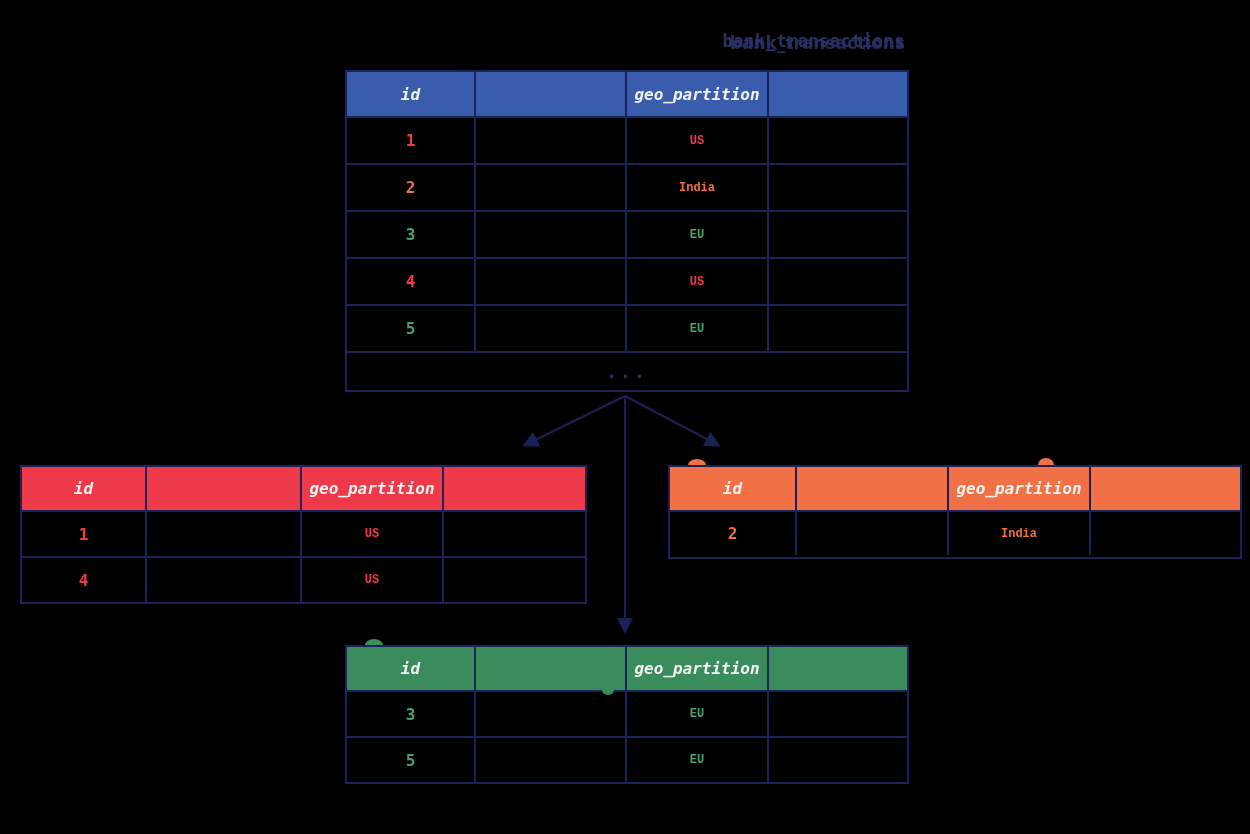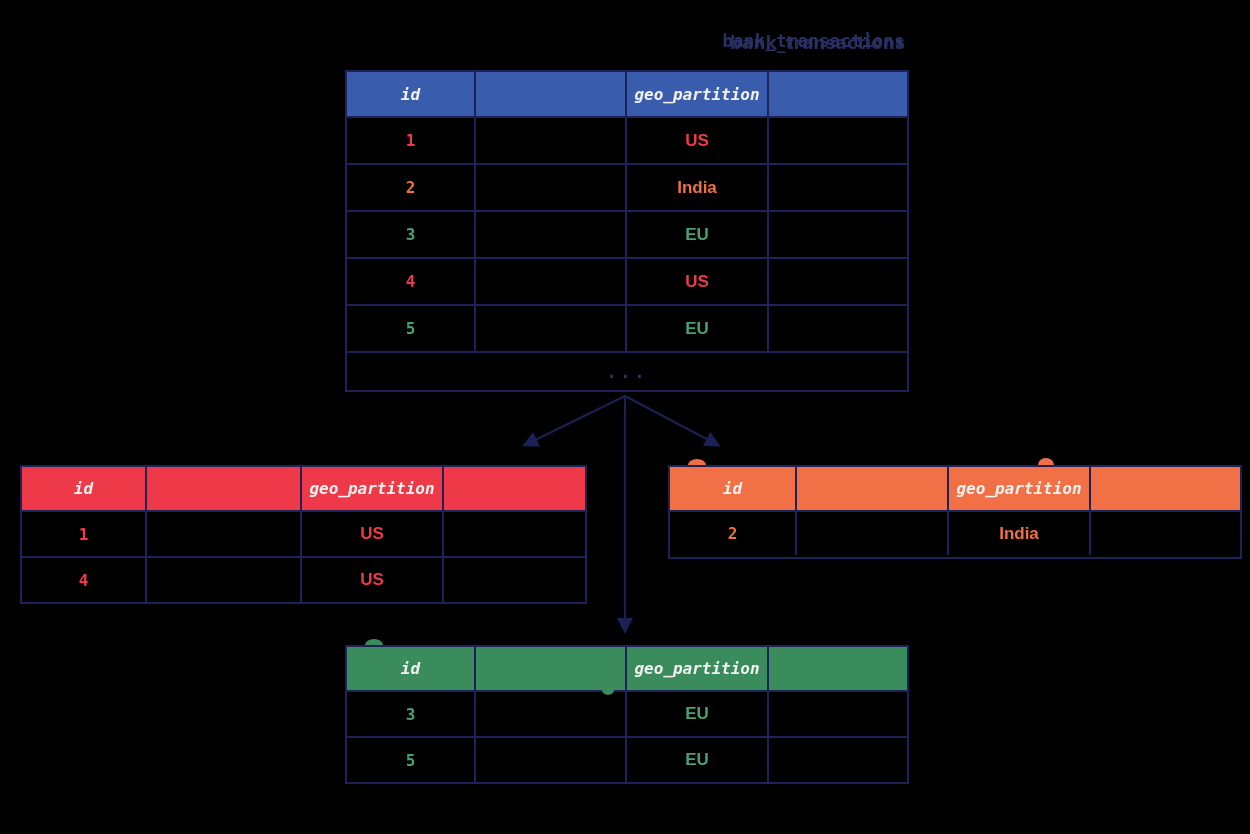--- a/index.html
+++ b/index.html
@@ -29,21 +29,21 @@
   .tbl{position:absolute;border:2px solid var(--navy);display:flex;flex-direction:column;background:#000;}
   .row{display:grid;border-bottom:2px solid var(--navy);flex:0 0 auto;}
   .row:last-child{border-bottom:none;}
   .cell{
     display:flex;align-items:center;justify-content:center;
     border-right:2px solid var(--navy);
     font-weight:bold;font-size:16px;white-space:nowrap;overflow:hidden;
   }
   .cell.c3{border-right:none;}
   .row.header .cell{color:var(--hdrtext);font-style:italic;}
-  .row:not(.header) .cell.c2{font-family:Liberation Sans, sans-serif;font-size:17px;}
+  .row:not(.header) .cell.c2{font-family:Liberation Mono, monospace;font-size:12px;}
   .row.ellipsis-row{grid-template-columns:1fr !important;flex:1 1 auto;}
   .row.ellipsis-row .cell{border-right:none;color:var(--title);font-size:18px;letter-spacing:3px;}
 
   #tbl-main{left:345px;top:70px;width:560px;height:318px;}
   #tbl-main .row{grid-template-columns:129px 151px 142px 1fr;height:45px;}
   #tbl-main .row.header{height:44px;}
 
   #tbl-us{left:20px;top:465px;width:563px;height:135px;}
   #tbl-us .row{grid-template-columns:125px 155px 142px 1fr;height:44px;}
   #tbl-us .row.header{height:43px;}

